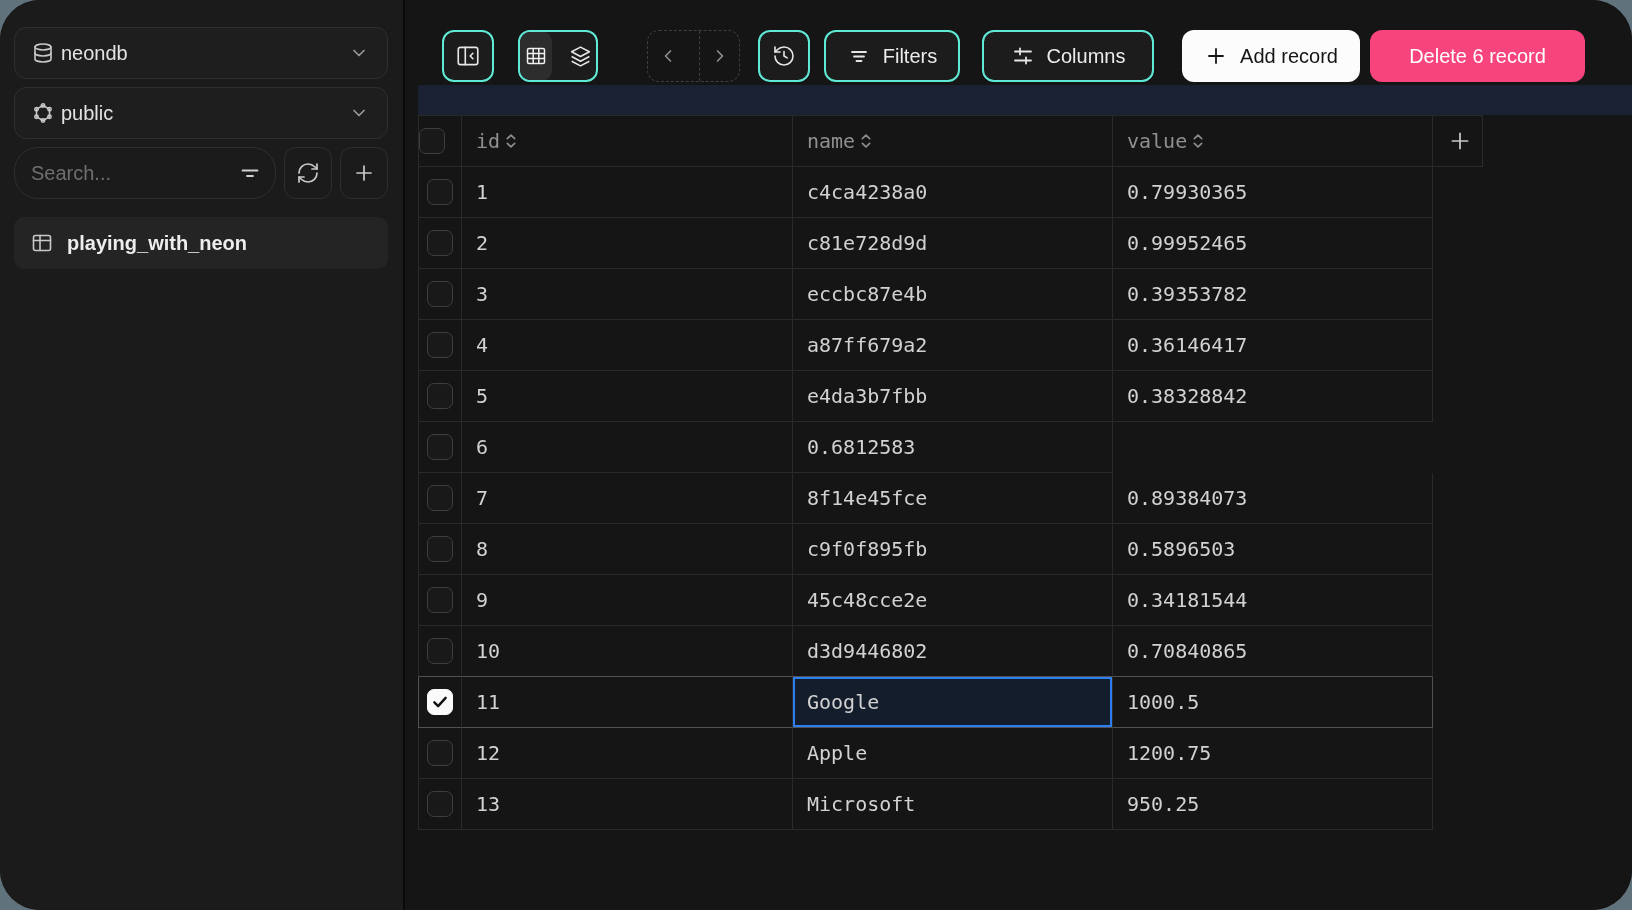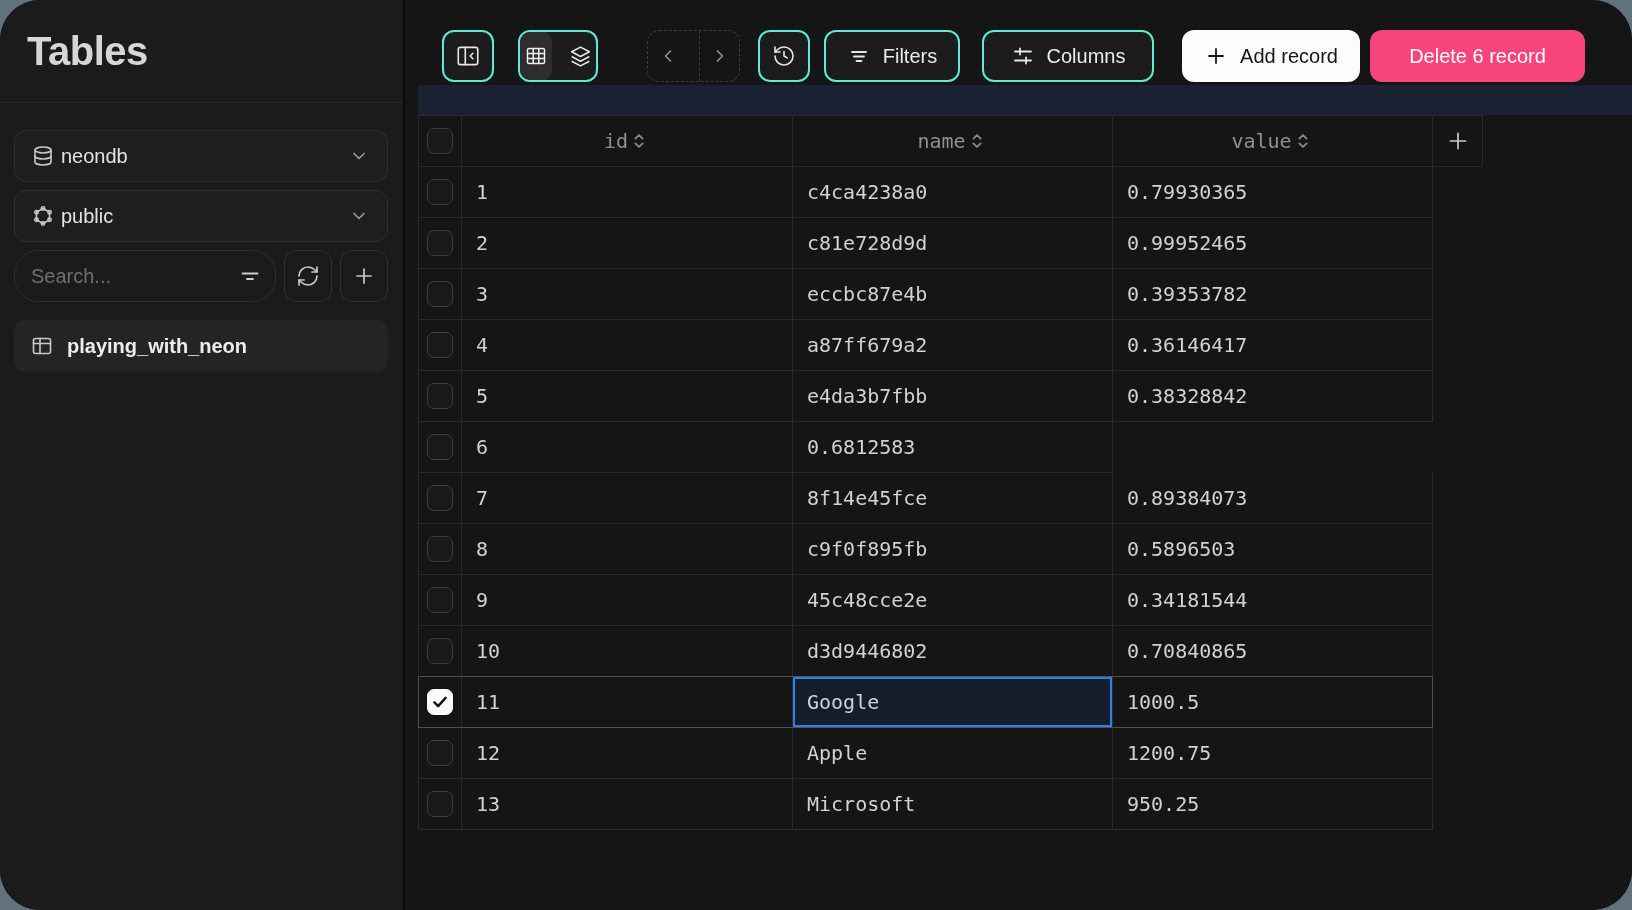--- a/index.html
+++ b/index.html
@@ -83,21 +83,21 @@
   .grid { position:absolute; left:11px; top:115px; width:1065px; }
   .trow { display:grid; grid-template-columns:44px 331px 320px 320px 50px; height:51px; }
   .trow.thead { height:52px; }
   .cell {
     display:flex; align-items:center; padding:0 14px;
     border-right:1px solid #2a2a2a; border-bottom:1px solid #2a2a2a;
     color:#d2d2d2; font-family:"DejaVu Sans Mono",monospace; font-size:20px;
     overflow:hidden; white-space:nowrap; cursor:default;
   }
   .trow > .cell:first-child { border-left:1px solid #2a2a2a; }
-  .thead .cell { border-top:1px solid #2a2a2a; color:#909090; justify-content:center; }
+  .thead .cell { border-top:1px solid #2a2a2a; color:#909090; justify-content:flex-start; }
   .cb-cell { justify-content:center; padding:0; }
   .plus-cell { justify-content:center; color:#9a9a9a; }
   .ghost { border:none !important; background:transparent; }
   .checkbox {
     width:26px; height:26px; border:1px solid #3e3e3e; border-radius:7px;
     background:#191919; display:flex; align-items:center; justify-content:center; cursor:pointer;
   }
   .checkbox.checked { background:#fafafa; border-color:#fafafa; color:#111; }
   .trow.pre-selected .cell { border-bottom-color:#525252; }
   .trow.selected .cell { border-bottom-color:#525252; }
@@ -108,23 +108,20 @@
     box-shadow:inset 0 0 0 2px #2d7ef0;
   }
   .sort-ic { color:#8c8c8c; flex:0 0 auto; }
 </style>
 </head>
 <body>
 
 <div class="app">
 
   <aside class="sidebar">
-    <div class="sidebar-header">
-      <div class="sidebar-title">Tables</div>
-    </div>
     <div class="sidebar-body">
       <div class="select">
         <span class="icon">
           <svg width="24" height="24" viewBox="0 0 24 24" fill="none" stroke="currentColor" stroke-width="1.6" stroke-linecap="round" stroke-linejoin="round">
               <ellipse cx="12" cy="6" rx="8" ry="3"></ellipse>
               <path d="M4 6v6c0 1.66 3.58 3 8 3s8-1.34 8-3V6"></path>
               <path d="M4 12v6c0 1.66 3.58 3 8 3s8-1.34 8-3v-6"></path>
             </svg>
         </span>
         <span class="lbl">neondb</span>

